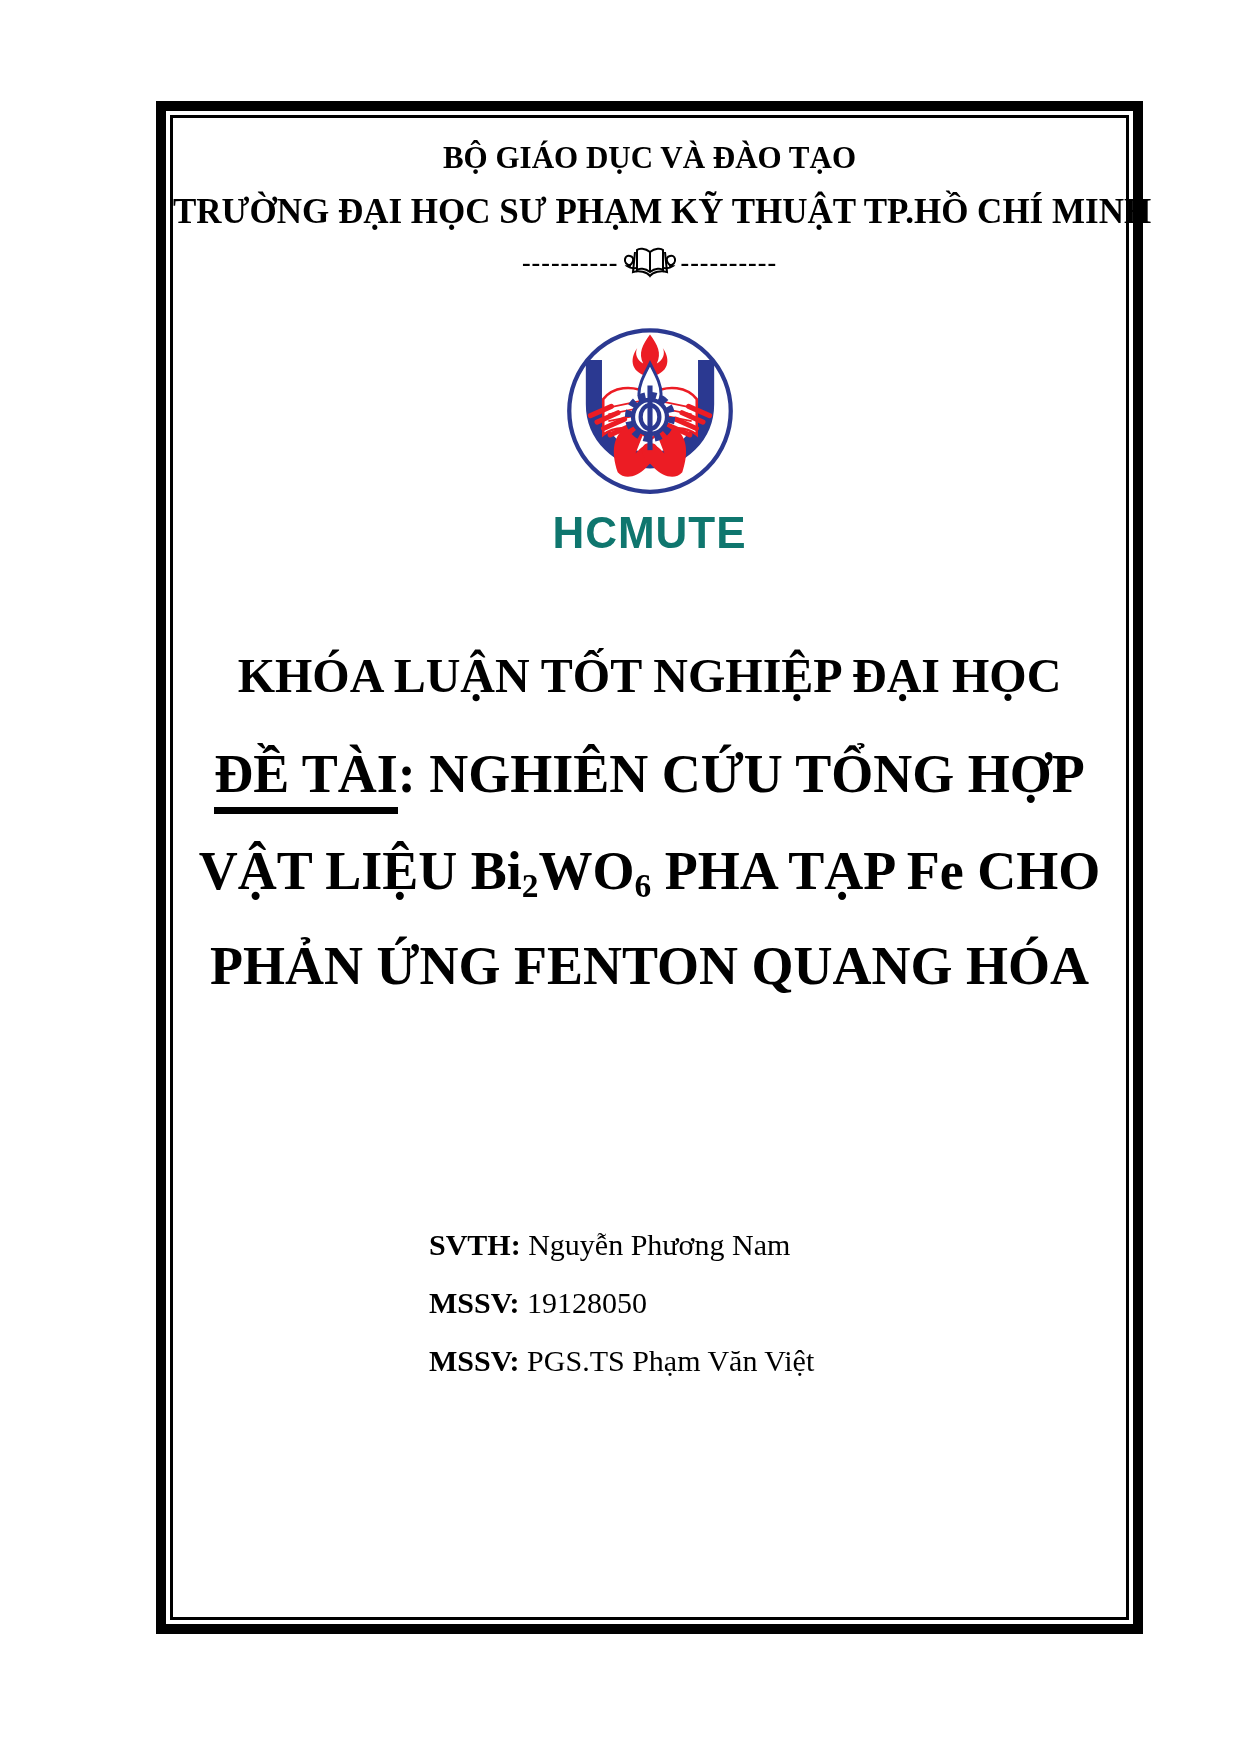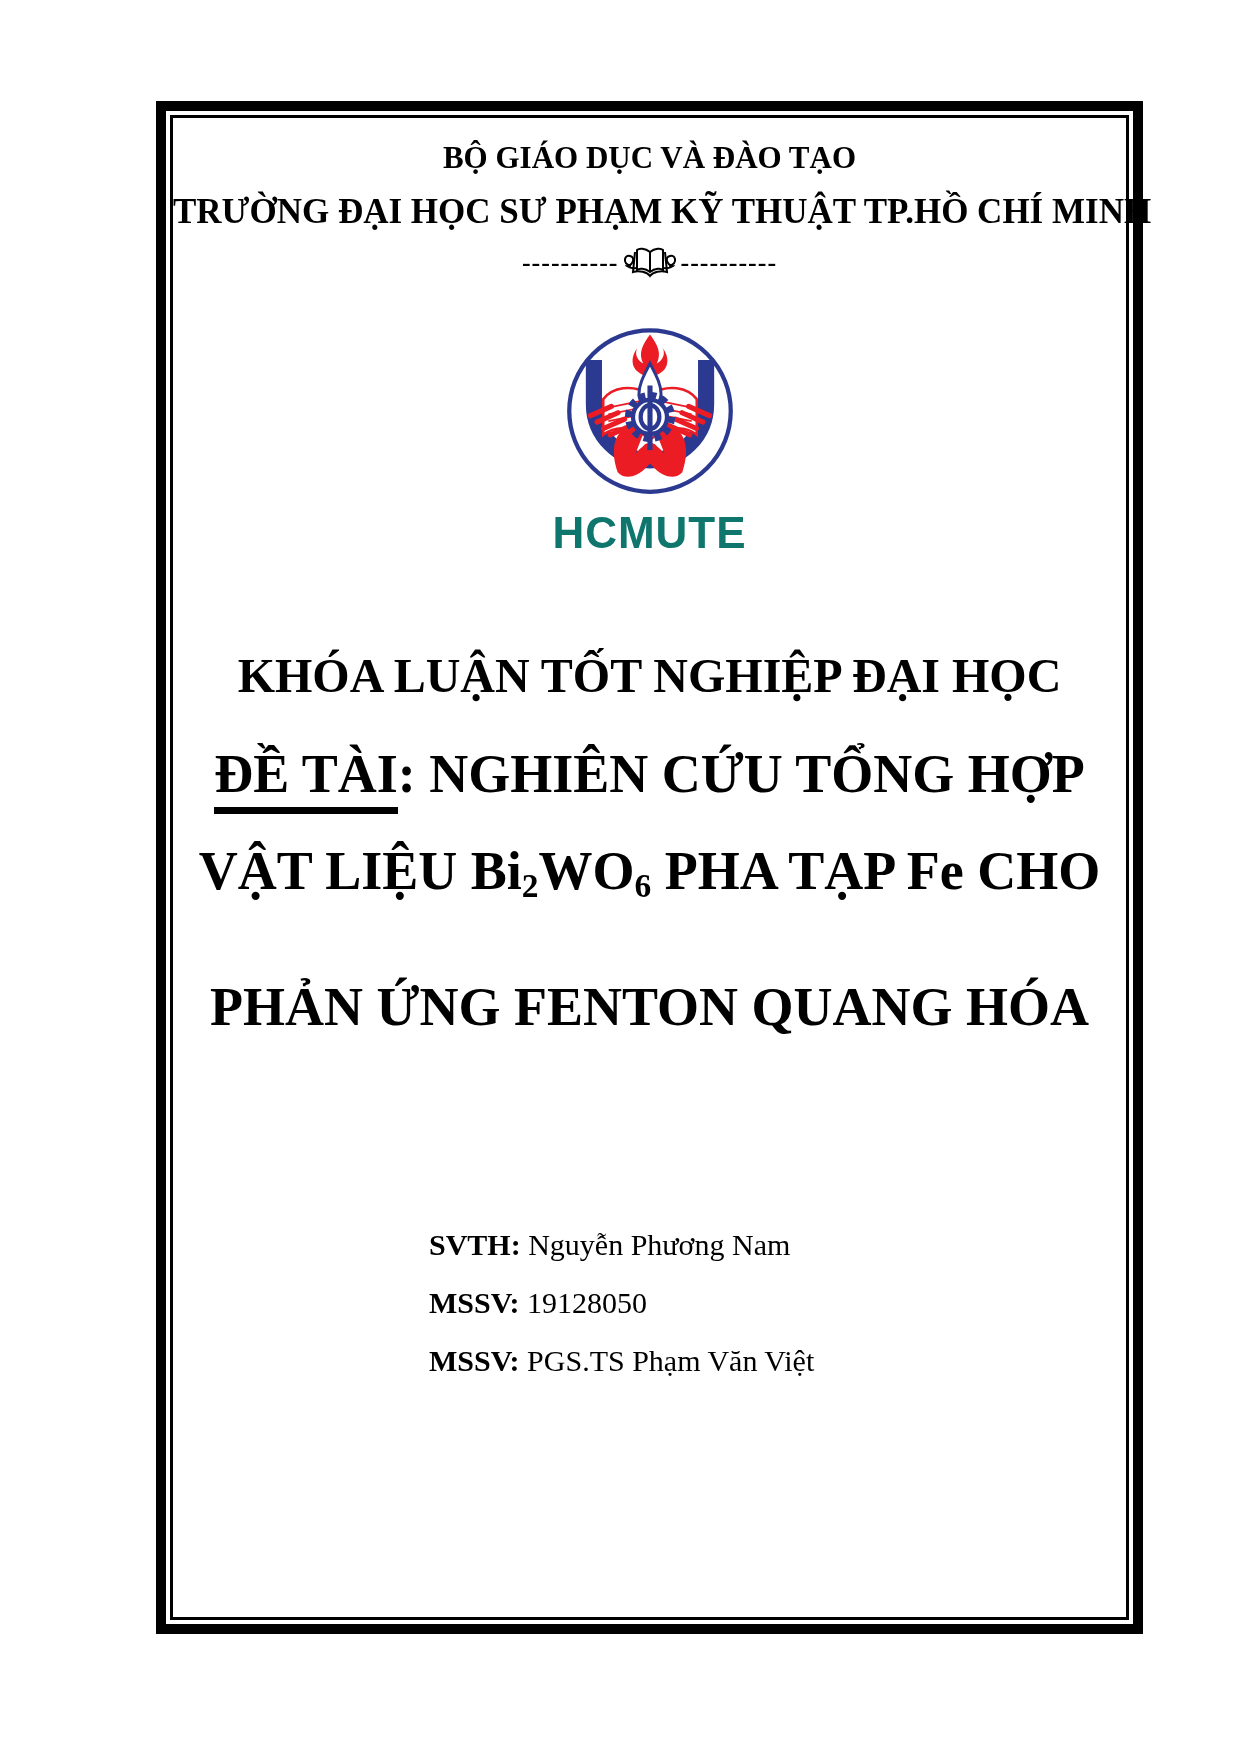--- a/index.html
+++ b/index.html
@@ -27,21 +27,21 @@
   .logo-wrap { top: 208px; }
   .logo-wrap svg { display: inline-block; }
   .logo-caption { top: 390px; font-family: "Liberation Sans", "DejaVu Sans", sans-serif;
                   font-size: 44px; font-weight: bold; color: #0f766e; letter-spacing: 1px; }
 
   .doc-type { top: 530px; font-size: 48px; font-weight: bold; }
 
   .thesis-title { font-size: 54px; font-weight: bold; }
   .t1 { top: 625px; }
   .t2 { top: 722px; }
-  .t3 { top: 858px; }
+  .t3 { top: 817px; }
   .title-label { border-bottom: 7px solid #000; padding-bottom: 3px; }
   sub.chem { font-size: 0.62em; vertical-align: -0.25em; }
 
   .info-block { position: absolute; left: 256px; top: 1098px; font-size: 30px; }
   .info-row { height: 58px; line-height: 58px; white-space: nowrap; }
   .info-label { font-weight: bold; }
 
   .footer-line { top: 1416px; font-size: 31px; }
 </style>
 </head>

